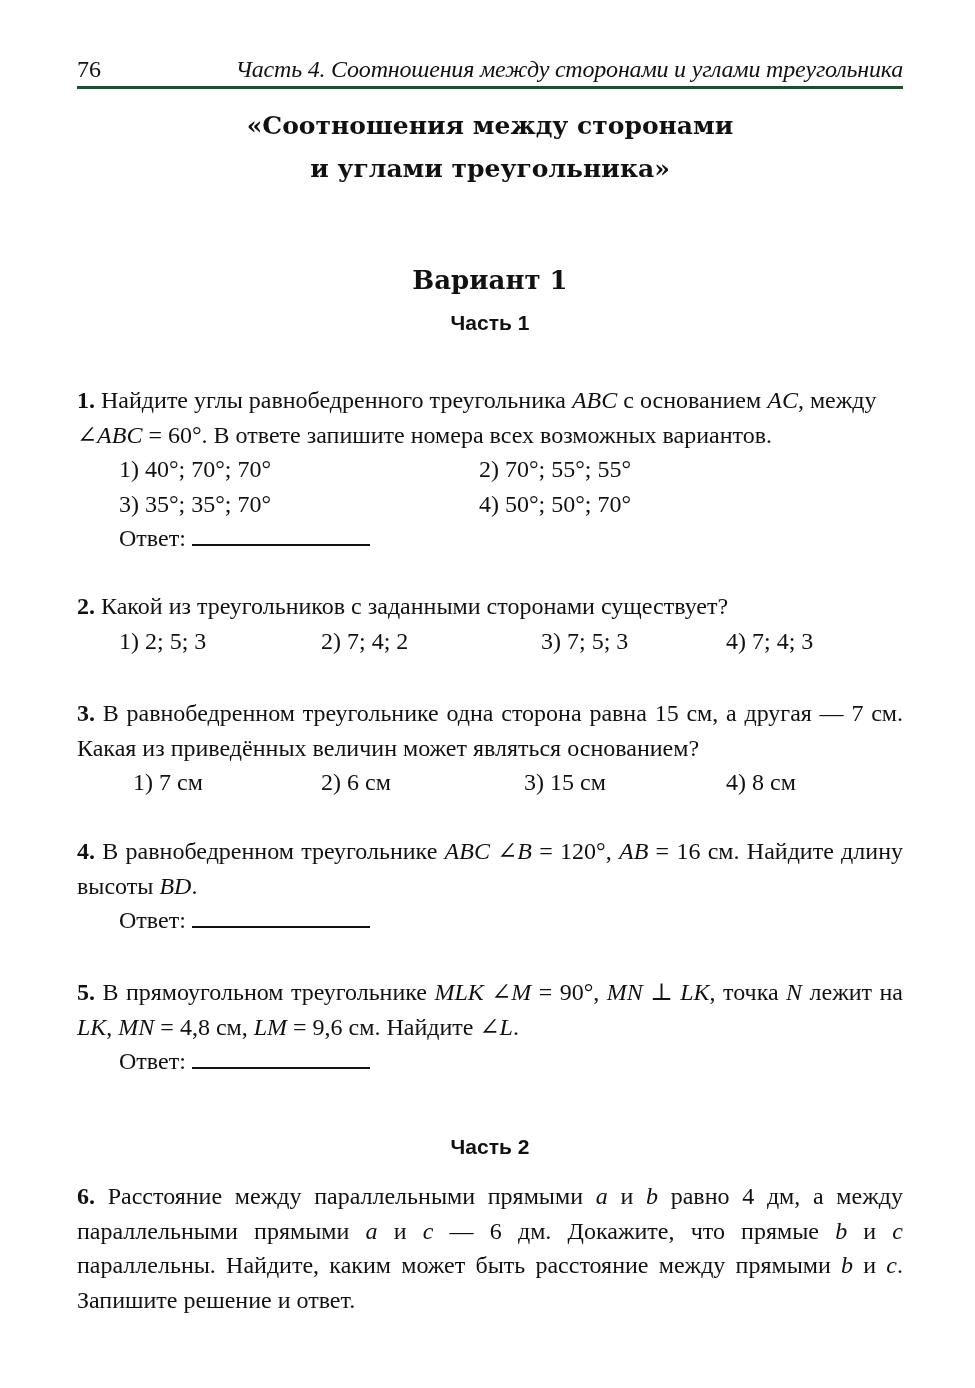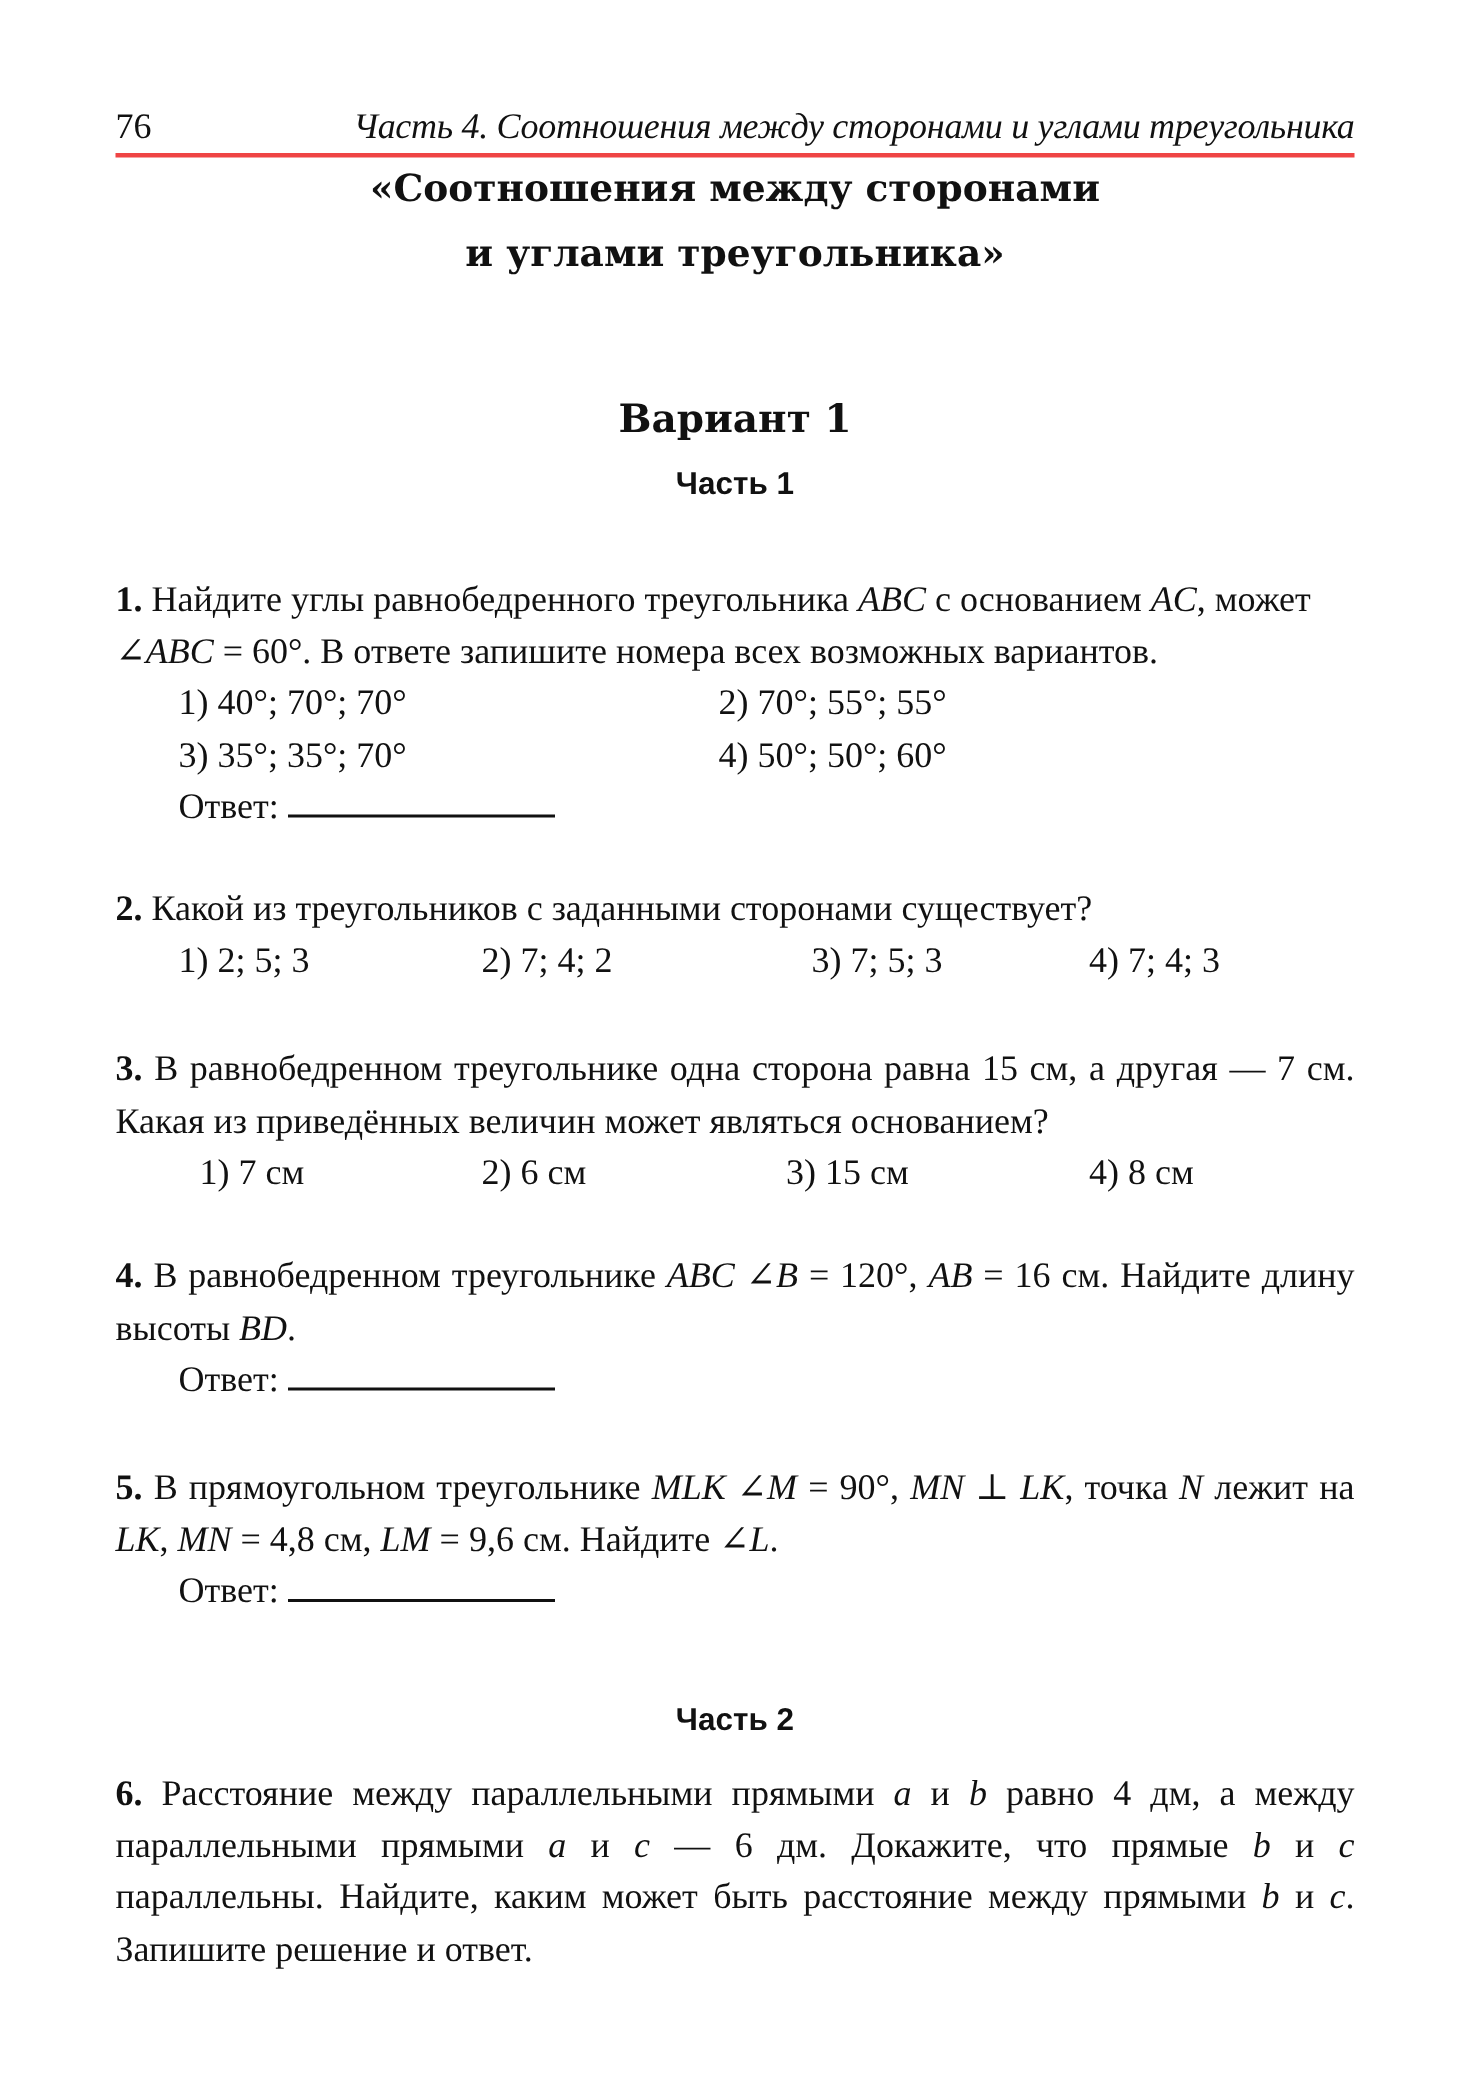--- a/index.html
+++ b/index.html
@@ -3,22 +3,22 @@
 <meta charset="utf-8">
 <style>
   html, body { margin: 0; padding: 0; background: #ffffff; }
   body {
     width: 975px; height: 1388px; position: relative; overflow: hidden;
     font-family: "Liberation Serif", "DejaVu Serif", serif;
     color: #111111;
   }
   .page { position: absolute; left: 77px; top: 0; width: 826px; }
   .running-head {
-    position: absolute; top: 70px; left: 0; width: 826px; height: 32px;
-    border-bottom: 3px solid #ef4444;
+    position: absolute; top: 54px; left: 0; width: 826px; height: 32px;
+    border-bottom: 3px solid #14532d;
     font-size: 24px; line-height: 30px;
   }
   .page-num { position: absolute; left: 0; top: 0; }
   .running-title { position: absolute; right: 0; top: 0; font-style: italic; letter-spacing: -0.2px; }
   .title {
     position: absolute; top: 104px; left: 0; width: 826px; text-align: center;
     font-family: "DejaVu Serif", serif; font-weight: bold; font-size: 25px; line-height: 43px;
   }
   .variant {
     position: absolute; top: 262px; left: 0; width: 826px; text-align: center;
@@ -53,30 +53,30 @@
   <div class="title">
     <div>«Соотношения между сторонами</div>
     <div>и углами треугольника»</div>
   </div>
 
   <div class="variant">Вариант 1</div>
   <div class="part-head" style="top:308px">Часть 1</div>
 
   <div class="task" style="top:383px">
     <p>
-      <span class="num">1.</span><span> Найдите углы равнобедренного треугольника </span><span class="m">ABC</span><span> с основанием </span><span class="m">AC</span><span>, может</span>
+      <span class="num">1.</span><span> Найдите углы равнобедренного треугольника </span><span class="m">ABC</span><span> с основанием </span><span class="m">AC</span><span>, между</span>
       <br><span class="m">∠ABC</span><span> = 60°. В ответе запишите номера всех возможных вариантов.</span>
     </p>
     <div class="opts">
       <span style="left:42px">1) 40°; 70°; 70°</span>
       <span style="left:402px">2) 70°; 55°; 55°</span>
     </div>
     <div class="opts">
       <span style="left:42px">3) 35°; 35°; 70°</span>
-      <span style="left:402px">4) 50°; 50°; 60°</span>
+      <span style="left:402px">4) 50°; 50°; 70°</span>
     </div>
     <div class="answer">
       <span>Ответ:</span><span class="line"></span>
     </div>
   </div>
 
   <div class="task" style="top:589px">
     <p><span class="num">2.</span><span> Какой из треугольников с заданными сторонами существует?</span></p>
     <div class="opts">
       <span style="left:42px">1) 2; 5; 3</span>

